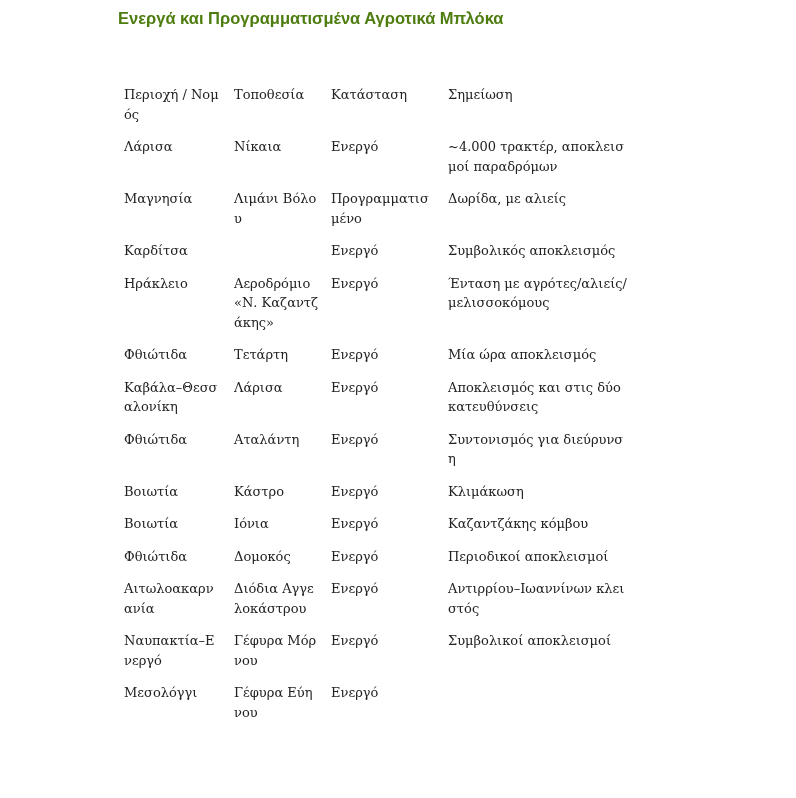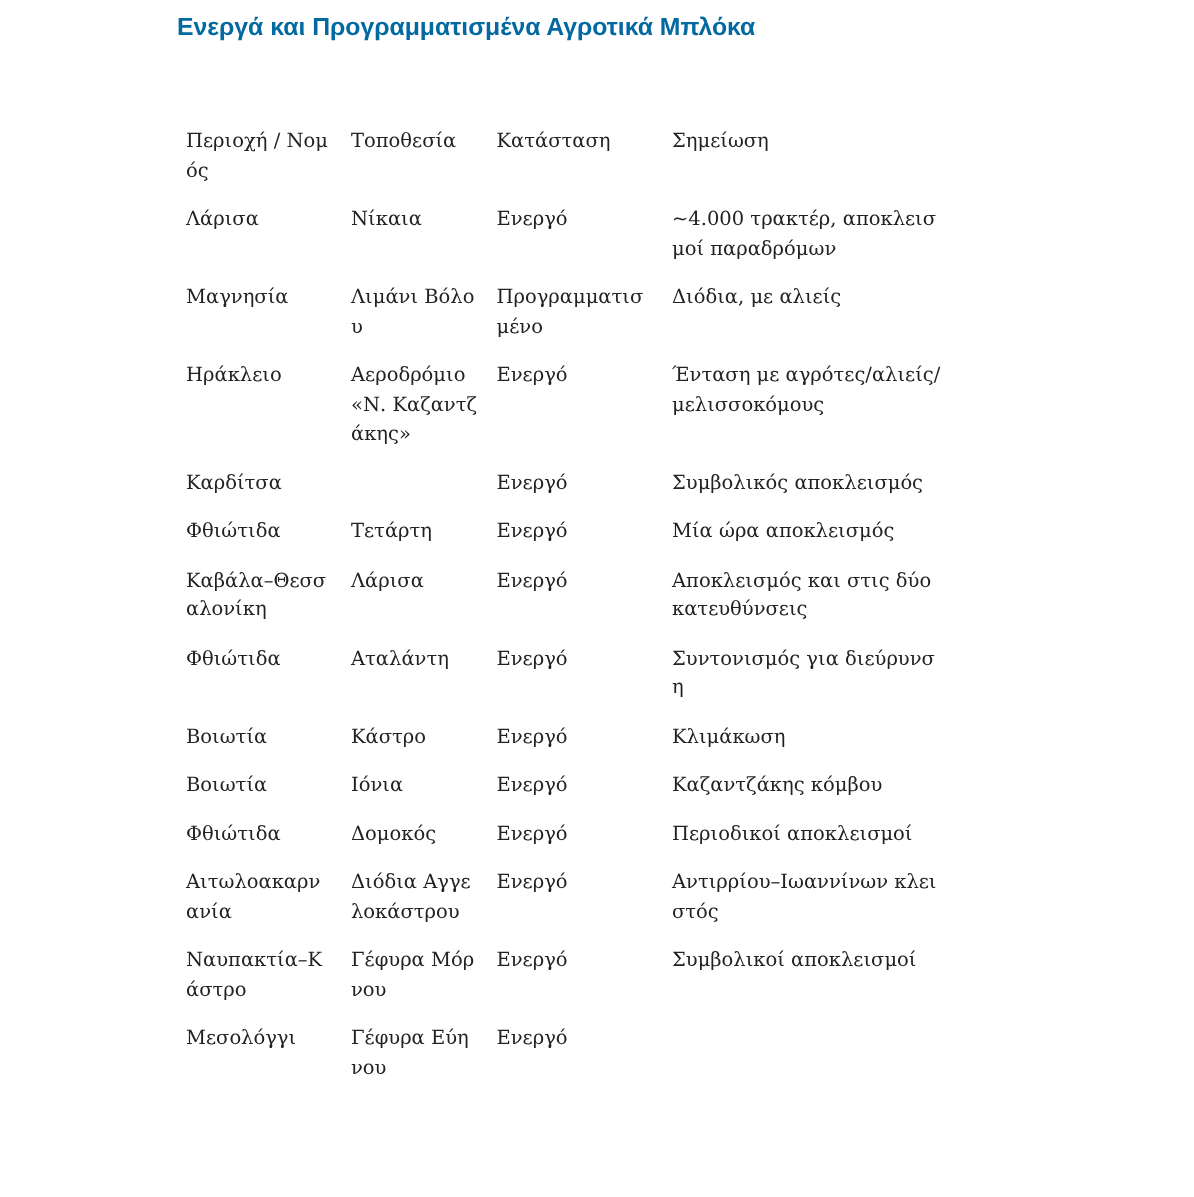--- a/index.html
+++ b/index.html
@@ -16,21 +16,21 @@
       color: #222222;
     }
     .page-title {
       position: absolute;
       left: 118px;
       top: 9px;
       margin: 0;
       font-family: "Liberation Sans", "DejaVu Sans", sans-serif;
       font-weight: bold;
       font-size: 16.5px;
-      color: #0369a1;
+      color: #4d7c0f;
       letter-spacing: 0px;
       white-space: nowrap;
     }
     .doc-table {
       position: absolute;
       left: 118px;
       top: 82px;
       border-collapse: collapse;
       table-layout: fixed;
       font-size: 13px;
@@ -69,33 +69,33 @@
     <tr>
       <td>Λάρισα</td>
       <td>Νίκαια</td>
       <td>Ενεργό</td>
       <td>~4.000 τρακτέρ, αποκλεισμοί παραδρόμων</td>
     </tr>
     <tr>
       <td>Μαγνησία</td>
       <td>Λιμάνι Βόλου</td>
       <td>Προγραμματισμένο</td>
-      <td>Διόδια, με αλιείς</td>
+      <td>Δωρίδα, με αλιείς</td>
+    </tr>
+    <tr>
+      <td>Καρδίτσα</td>
+      <td></td>
+      <td>Ενεργό</td>
+      <td>Συμβολικός αποκλεισμός</td>
     </tr>
     <tr>
       <td>Ηράκλειο</td>
       <td>Αεροδρόμιο «Ν. Καζαντζάκης»</td>
       <td>Ενεργό</td>
       <td>Ένταση με αγρότες/αλιείς/μελισσοκόμους</td>
-    </tr>
-    <tr>
-      <td>Καρδίτσα</td>
-      <td></td>
-      <td>Ενεργό</td>
-      <td>Συμβολικός αποκλεισμός</td>
     </tr>
     <tr>
       <td>Φθιώτιδα</td>
       <td>Τετάρτη</td>
       <td>Ενεργό</td>
       <td>Μία ώρα αποκλεισμός</td>
     </tr>
     <tr>
       <td>Καβάλα–Θεσσαλονίκη</td>
       <td>Λάρισα</td>
@@ -126,21 +126,21 @@
       <td>Ενεργό</td>
       <td>Περιοδικοί αποκλεισμοί</td>
     </tr>
     <tr>
       <td>Αιτωλοακαρνανία</td>
       <td>Διόδια Αγγελοκάστρου</td>
       <td>Ενεργό</td>
       <td>Αντιρρίου–Ιωαννίνων κλειστός</td>
     </tr>
     <tr>
-      <td>Ναυπακτία–Κάστρο</td>
+      <td>Ναυπακτία–Ενεργό</td>
       <td>Γέφυρα Μόρνου</td>
       <td>Ενεργό</td>
       <td>Συμβολικοί αποκλεισμοί</td>
     </tr>
     <tr>
       <td>Μεσολόγγι</td>
       <td>Γέφυρα Εύηνου</td>
       <td>Ενεργό</td>
       <td></td>
     </tr>

